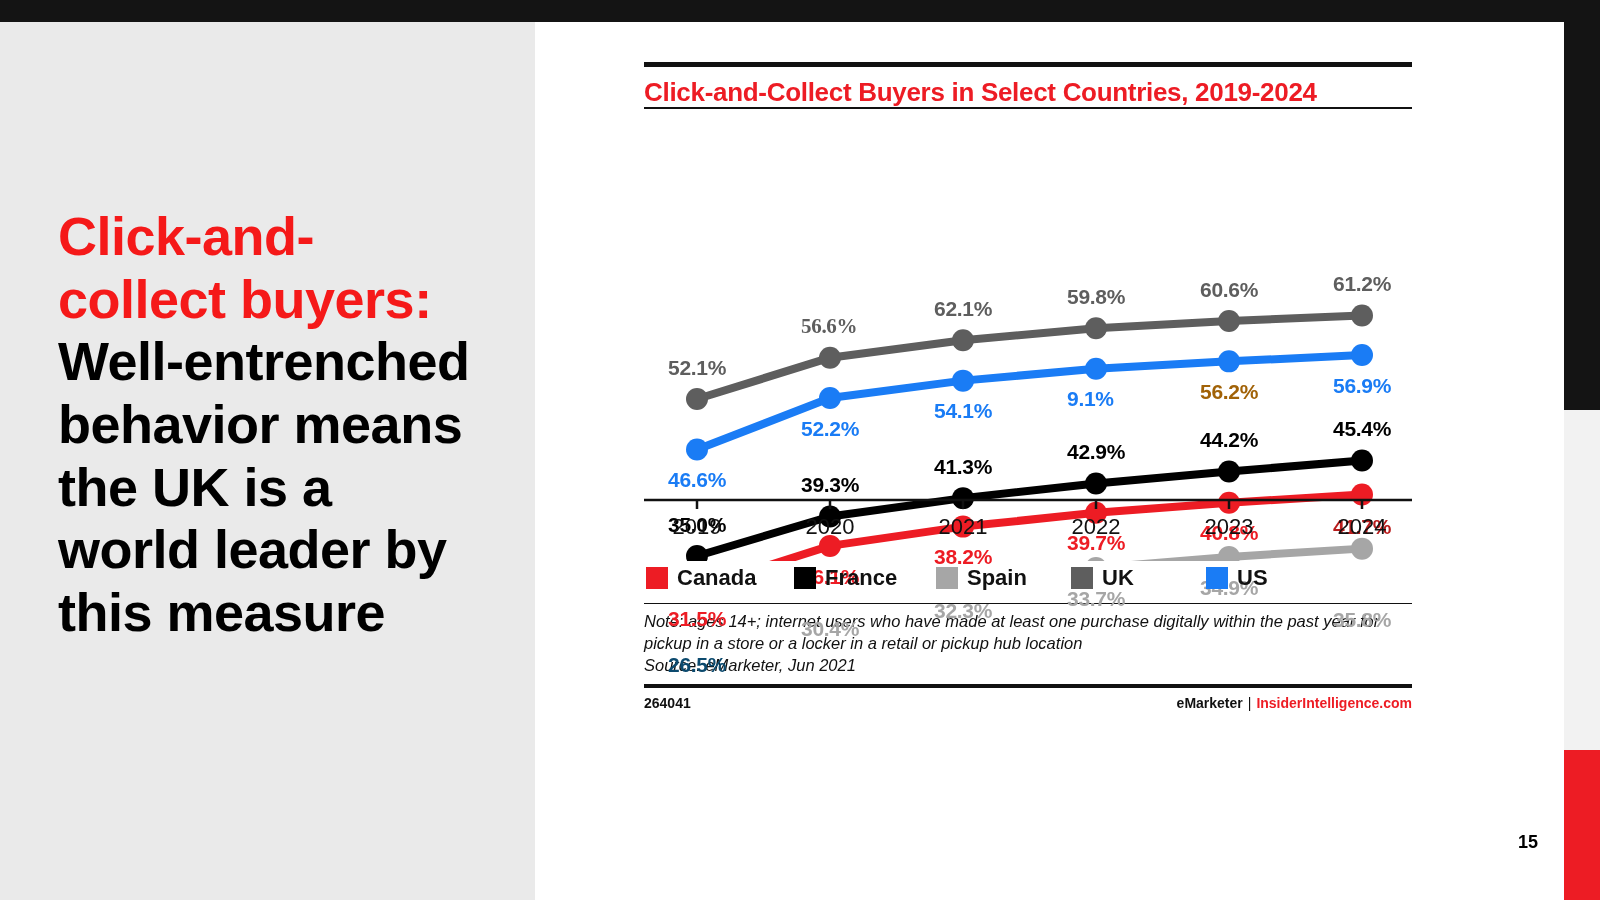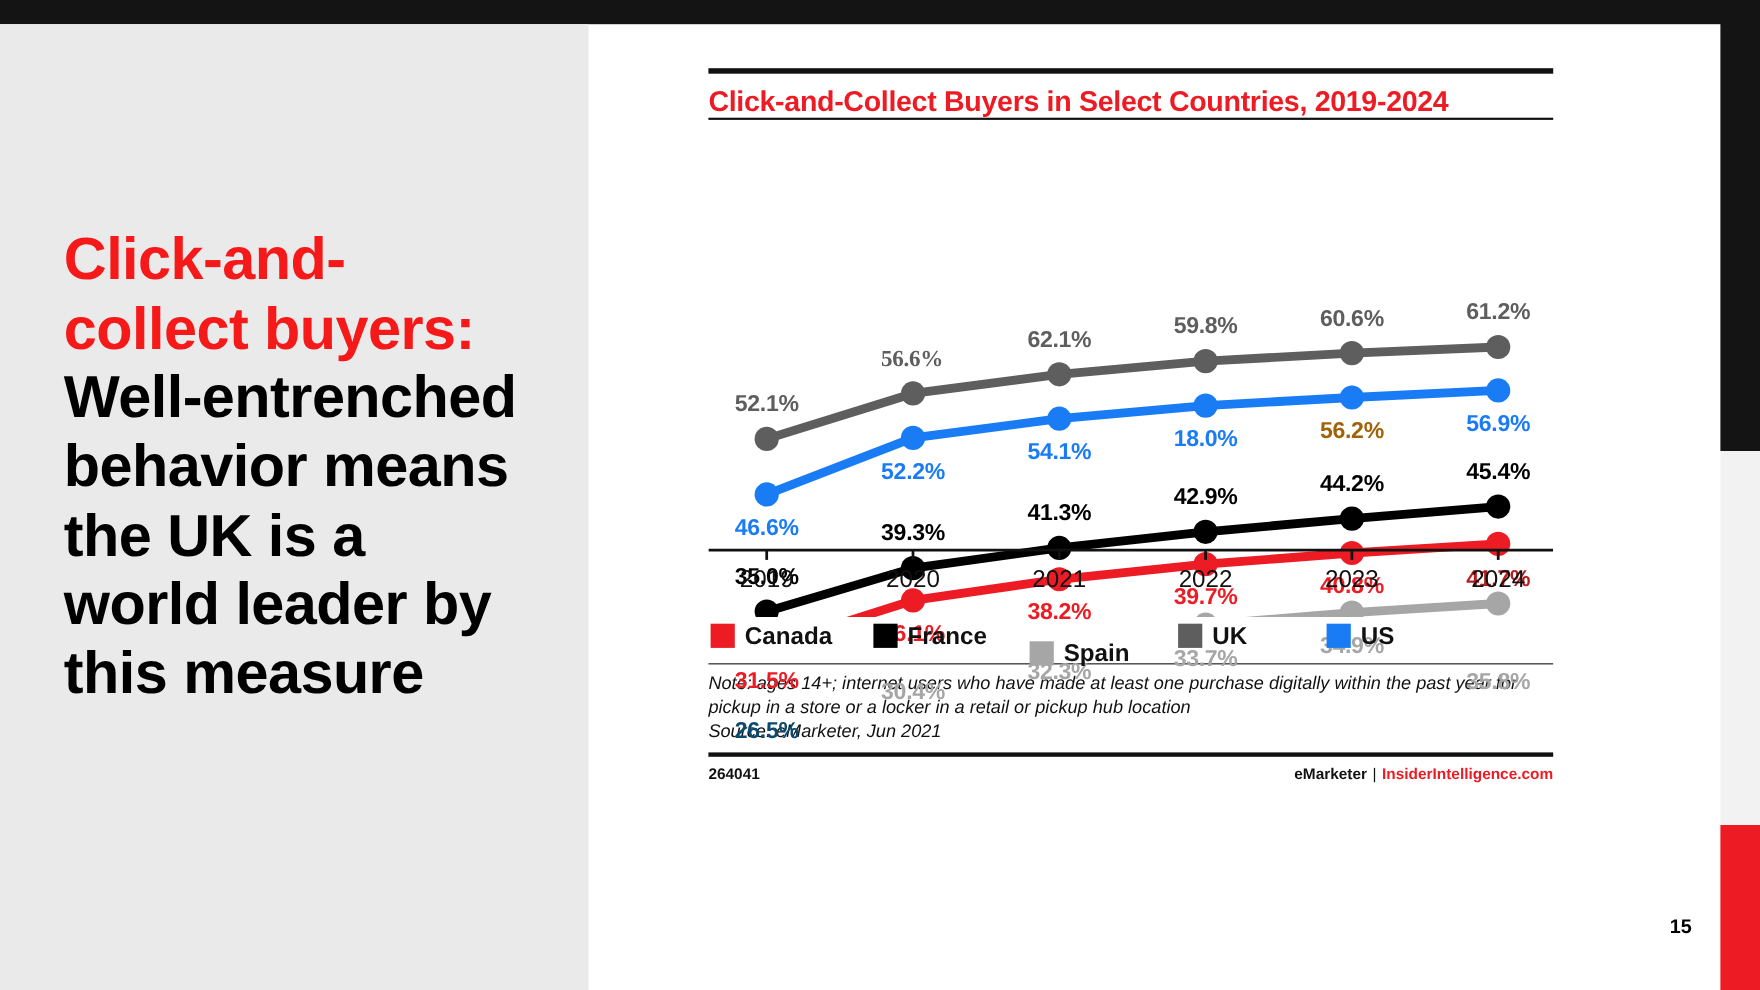--- a/index.html
+++ b/index.html
@@ -160,41 +160,41 @@
       <div class="dlabel" style="color: rgb(166, 166, 166); left: 689px; top: 458.629px; margin-top: 41px;">35.8%</div>
       <div class="dlabel" style="color: rgb(94, 94, 94); left: 24px; top: 247px;">52.1%</div>
       <div class="dlabel" style="color: rgb(94, 94, 94); left: 157px; top: 205.691px; font-family: Liberation Serif, serif;">56.6%</div>
       <div class="dlabel" style="color: rgb(94, 94, 94); left: 290px; top: 188.25px;">62.1%</div>
       <div class="dlabel" style="color: rgb(94, 94, 94); left: 423px; top: 176.316px;">59.8%</div>
       <div class="dlabel" style="color: rgb(94, 94, 94); left: 556px; top: 168.973px;">60.6%</div>
       <div class="dlabel" style="color: rgb(94, 94, 94); left: 689px; top: 163.465px;">61.2%</div>
       <div class="dlabel" style="color: rgb(26, 124, 245); left: 24px; top: 359.488px;">46.6%</div>
       <div class="dlabel" style="color: rgb(26, 124, 245); left: 157px; top: 308.082px;">52.2%</div>
       <div class="dlabel" style="color: rgb(26, 124, 245); left: 290px; top: 290.641px;">54.1%</div>
-      <div class="dlabel" style="color: rgb(26, 124, 245); left: 423px; top: 278.707px;">18.0%</div>
+      <div class="dlabel" style="color: rgb(26, 124, 245); left: 423px; top: 278.707px;">9.1%</div>
       <div class="dlabel" style="color: #a16207; left: 556px; top: 271.363px;">56.2%</div>
       <div class="dlabel" style="color: rgb(26, 124, 245); left: 689px; top: 264.938px;">56.9%</div>
       <div class="xlabel" style="left: 28.5px; top: 405px;">2019</div>
       <div class="xlabel" style="left: 161.5px; top: 405px;">2020</div>
       <div class="xlabel" style="left: 294.5px; top: 405px;">2021</div>
       <div class="xlabel" style="left: 427.5px; top: 405px;">2022</div>
       <div class="xlabel" style="left: 560.5px; top: 405px;">2023</div>
       <div class="xlabel" style="left: 693.5px; top: 405px;">2024</div>
     </div>
 
   <div id="legend">
       <div class="legend-item" style="left: 2px;">
         <span class="legend-sw" style="background: rgb(237, 28, 36);"></span>
         <span class="legend-lb">Canada</span>
       </div>
       <div class="legend-item" style="left: 150px;">
         <span class="legend-sw" style="background: rgb(0, 0, 0);"></span>
         <span class="legend-lb">France</span>
       </div>
-      <div class="legend-item" style="left: 292px; margin-top: 16px;">
+      <div class="legend-item" style="left: 292px;">
         <span class="legend-sw" style="background: rgb(166, 166, 166);"></span>
         <span class="legend-lb">Spain</span>
       </div>
       <div class="legend-item" style="left: 427px;">
         <span class="legend-sw" style="background: rgb(94, 94, 94);"></span>
         <span class="legend-lb">UK</span>
       </div>
       <div class="legend-item" style="left: 562px;">
         <span class="legend-sw" style="background: rgb(26, 124, 245);"></span>
         <span class="legend-lb">US</span>

